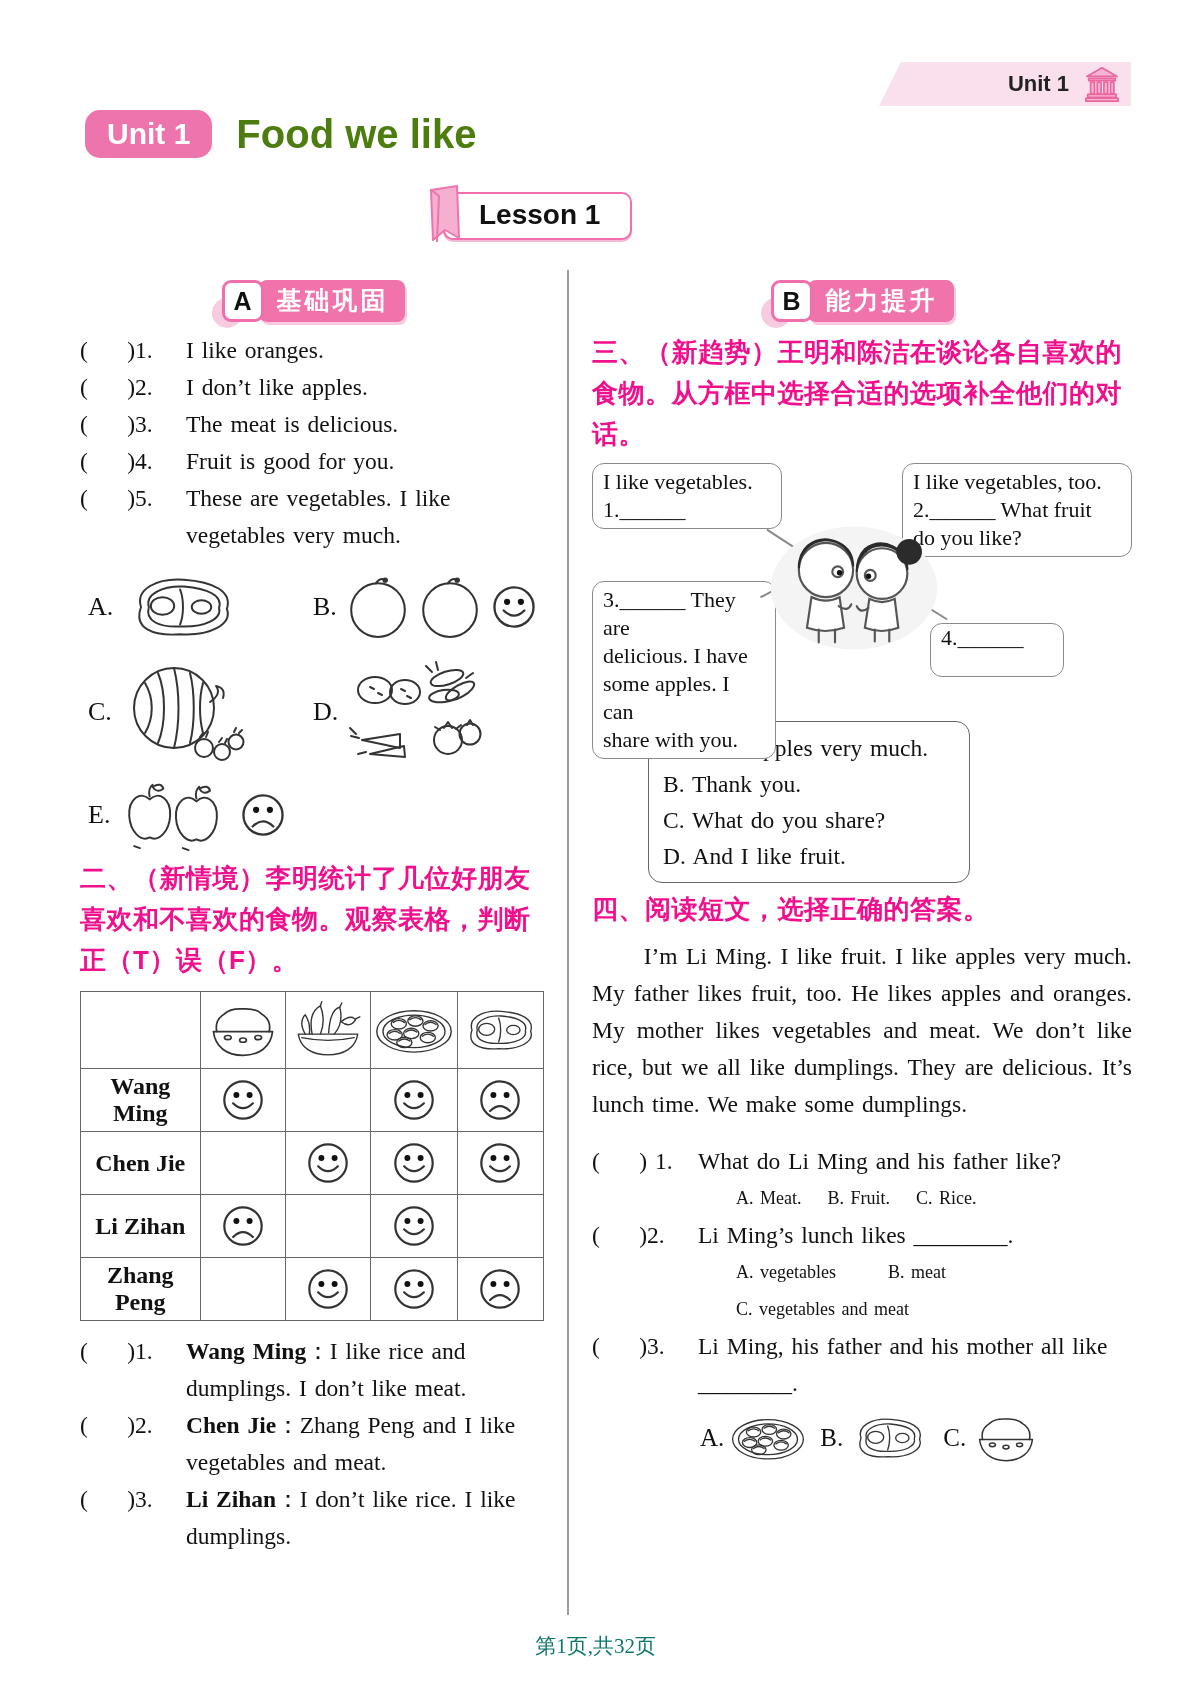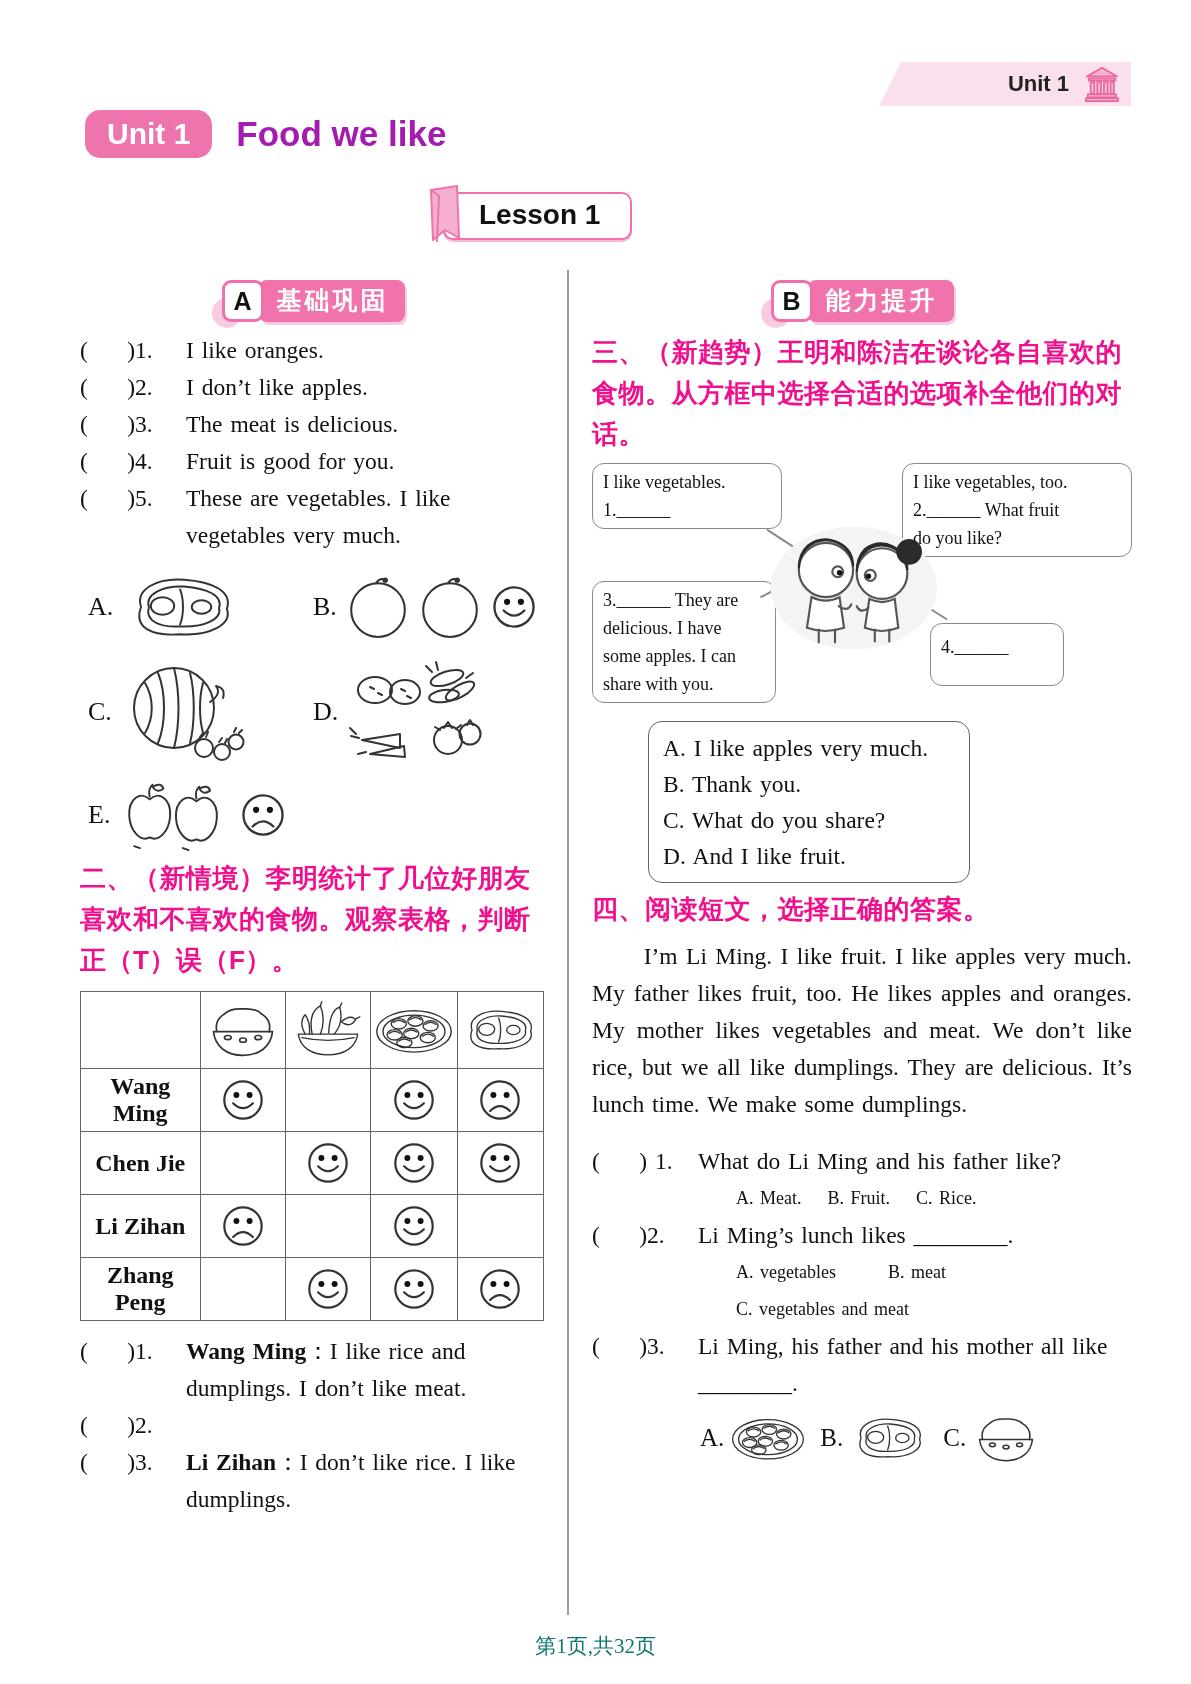--- a/index.html
+++ b/index.html
@@ -11,21 +11,21 @@
   
   .corner-banner{position:absolute;top:62px;right:60px;width:252px;height:44px;background:#fadfec;
       clip-path:polygon(22px 0,100% 0,100% 100%,0 100%);display:flex;align-items:center;justify-content:flex-end;
       gap:14px;padding-right:10px;box-sizing:border-box;}
   .corner-banner .tab-label{font-family:"Liberation Sans",sans-serif;font-weight:bold;font-size:22px;color:#222;}
 
   
   .title-row{position:absolute;top:110px;left:85px;display:flex;align-items:center;gap:24px;}
   .unit-badge{background:#ee74ae;color:#fff;font-family:"Liberation Sans",sans-serif;font-weight:bold;
       font-size:30px;padding:7px 22px;border-radius:15px;}
-  .page-title{font-family:"Liberation Sans",sans-serif;font-weight:bold;font-size:35px;color:#a21caf;}
+  .page-title{font-family:"Liberation Sans",sans-serif;font-weight:bold;font-size:40px;color:#4d7c0f;}
 
   
   .lesson-wrap{position:absolute;top:192px;left:443px;}
   .lesson-box{position:relative;border:2.5px solid #f06fac;background:#fff;border-radius:10px;
       padding:5px 30px 7px 34px;font-family:"Liberation Sans",sans-serif;font-weight:bold;font-size:28px;
       box-shadow:0 2px 0 #f4b9d4;}
   .lesson-bookmark{position:absolute;left:-22px;top:-10px;}
 
   
   .divider{position:absolute;left:567px;top:270px;width:1.5px;height:1345px;background:#9a9a9a;}
@@ -65,21 +65,21 @@
   table.likes{border-collapse:collapse;margin-top:10px;width:464px;}
   table.likes td{border:1.6px solid #666;text-align:center;vertical-align:middle;}
   table.likes td.namecell{width:128px;font-weight:bold;font-size:24px;}
   table.likes td.foodcell{width:84px;height:74px;}
   table.likes td.facecell{height:60px;}
   .face-wrap{display:flex;justify-content:center;}
 
   
   .dialog{position:relative;height:242px;margin-top:4px;}
   .bubble{position:absolute;background:#fff;border:1.6px solid #8a8a8a;border-radius:12px;
-      padding:4px 10px;font-size:18px;line-height:28px;white-space:pre-line;}
+      padding:4px 10px;font-size:22px;line-height:28px;white-space:pre-line;}
   .tail{position:absolute;height:1.6px;background:#8a8a8a;}
   .options-box{border:1.6px solid #666;border-radius:14px;margin:16px 0 4px 56px;width:292px;
       padding:8px 14px;font-size:23.5px;line-height:36px;word-spacing:2px;}
 
   
   .passage{font-size:23.5px;line-height:37px;text-align:justify;text-indent:2.2em;word-spacing:2px;margin:2px 0 20px 0;}
   .img-opts{display:flex;align-items:center;gap:14px;margin:8px 0 0 38px;}
   .img-opt{display:flex;align-items:center;gap:6px;font-size:25px;}
 </style>
 </head>
@@ -490,20 +490,21 @@
     </tbody>
       </table>
 
     <div style="height:12px"></div>
     <div class="q-item">
       <span class="prefix">(&nbsp;&nbsp;&nbsp;&nbsp;&nbsp;)1.</span>
       <span><b>Wang Ming</b><span>：I like rice and dumplings. I don’t like meat.</span></span>
     </div>
     <div class="q-item">
       <span class="prefix">(&nbsp;&nbsp;&nbsp;&nbsp;&nbsp;)2.</span>
+      <span><b>Chen Jie</b><span>：Zhang Peng and I like vegetables and meat.</span></span>
     </div>
     <div class="q-item">
       <span class="prefix">(&nbsp;&nbsp;&nbsp;&nbsp;&nbsp;)3.</span>
       <span><b>Li Zihan</b><span>：I don’t like rice. I like dumplings.</span></span>
     </div>
   </div>
 
   <div class="col-right">
 
     <div class="sec-badge">
@@ -518,21 +519,21 @@
     <div class="dialog">
       <div class="bubble" style="left:0;top:0;width:168px;">I like vegetables.
 1.______</div>
       <div class="bubble" style="right:0;top:0;width:208px;">I like vegetables, too.
 2.______ What fruit
 do you like?</div>
       <div class="bubble" style="left:0;top:118px;width:162px;">3.______ They are
 delicious. I have
 some apples. I can
 share with you.</div>
-      <div class="bubble" style="right:68px;top:160px;width:112px;height:48px;padding-top:9px;">4.______</div>
+      <div class="bubble" style="right:68px;top:160px;width:112px;height:48px;padding-top:0;">4.______</div>
       <span class="tail" style="left:172px;top:76px;width:38px;transform:rotate(33deg);"></span>
       <span class="tail" style="right:214px;top:86px;width:34px;transform:rotate(-30deg);"></span>
       <span class="tail" style="left:166px;top:124px;width:40px;transform:rotate(-28deg);"></span>
       <span class="tail" style="right:182px;top:146px;width:36px;transform:rotate(32deg);"></span>
       <span style="position:absolute;left:158px;top:34px;">
         <svg width="208" height="164" viewBox="0 0 230 180">
             <use href="#ic-kids"></use>
           </svg>
       </span>
     </div>

